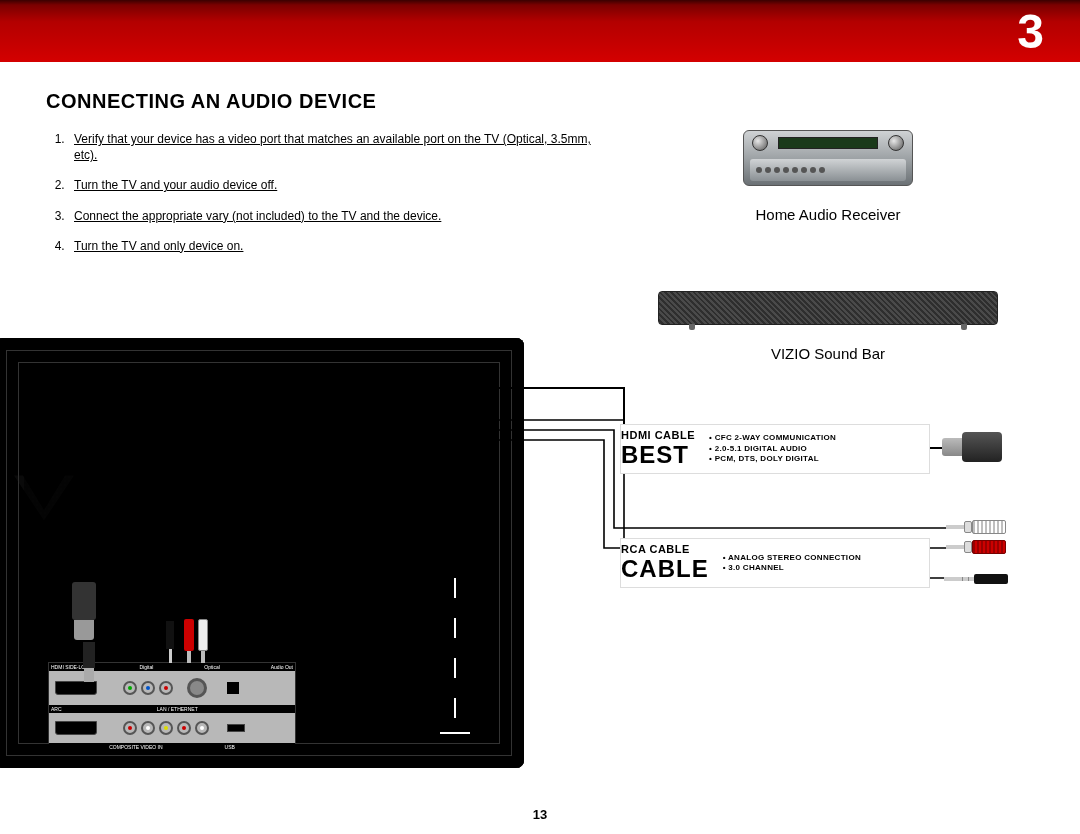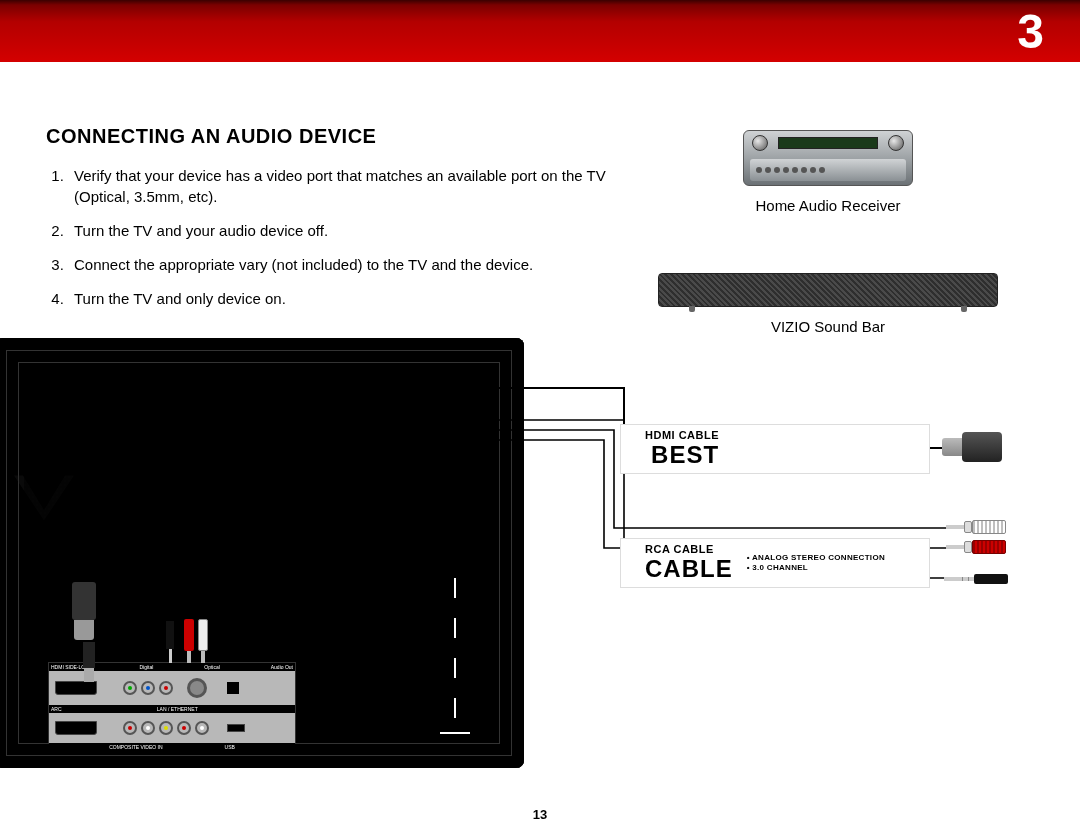--- a/index.html
+++ b/index.html
@@ -21,47 +21,47 @@
     font-weight: bold;
   }
   .header-bar .chapter-num {
     position: absolute;
     right: 36px;
     top: 4px;
   }
   .content {
     padding: 28px 40px 0 46px;
     display: flex;
-    align-items: center;
   }
   .left-col {
     width: 570px;
   }
   .right-col {
     flex: 1;
     display: flex;
     flex-direction: column;
     align-items: center;
     padding-top: 40px;
-    gap: 5px;
+    gap: 14px;
   }
   h2 {
     font-size: 20px;
     letter-spacing: 0.5px;
     margin-bottom: 18px;
   }
   .intro {
     font-size: 15px;
     line-height: 1.35;
     margin-bottom: 18px;
   }
   ol.steps {
     padding-left: 22px;
-    font-size: 15px;
+    font-size: 12px;
     line-height: 1.35;
+    text-decoration: underline;
   }
   ol.steps li {
     margin-bottom: 14px;
     padding-left: 6px;
   }
   .device-caption {
     font-size: 15px;
     margin-top: 6px;
     margin-bottom: 24px;
     text-align: center;
@@ -257,36 +257,35 @@
     left: 0; top: 0;
     width: 100%; height: 100%;
     pointer-events: none;
   }
 
   
   .callout {
     position: absolute;
     background: #fff;
     border: 1px solid #ddd;
-    padding: 6px 24px;
+    padding: 6px 0;
     display: flex;
     align-items: center;
     gap: 14px;
     box-shadow: 0 0 0 0 rgba(0,0,0,0);
   }
   .callout .title-block .ct {
     font-size: 11px;
     font-weight: bold;
     letter-spacing: 0.5px;
   }
   .callout .title-block .rating {
     font-size: 24px;
     font-weight: 900;
     letter-spacing: 1px;
-    text-align: right;
   }
   .callout .bullets {
     font-size: 8px;
     font-weight: bold;
     line-height: 1.3;
     letter-spacing: 0.3px;
   }
   .callout .bullets div::before { content:'• '; }
   .callout-hdmi { left: 620px; top: 86px; width: 310px; height: 50px; }
   .callout-rca  { left: 620px; top: 200px; width: 310px; height: 50px; }
@@ -456,20 +455,25 @@
     <line x1="455" y1="320" x2="455" y2="340" stroke="#fff" stroke-width="2"></line>
     <line x1="455" y1="360" x2="455" y2="380" stroke="#fff" stroke-width="2"></line>
     <line x1="440" y1="395" x2="470" y2="395" stroke="#fff" stroke-width="2"></line>
   </svg>
 
   <div class="callout callout-hdmi">
     <div class="title-block">
       <div class="ct">HDMI CABLE</div>
       <div class="rating">BEST</div>
     </div>
+    <div class="bullets">
+      <div>CFC 2-WAY COMMUNICATION</div>
+      <div>2.0-5.1 DIGITAL AUDIO</div>
+      <div>PCM, DTS, DOLY DIGITAL</div>
+    </div>
   </div>
 
   <div class="callout callout-rca">
     <div class="title-block">
       <div class="ct">RCA CABLE</div>
       <div class="rating">CABLE</div>
     </div>
     <div class="bullets">
       <div>ANALOG STEREO CONNECTION</div>
       <div>3.0 CHANNEL</div>

